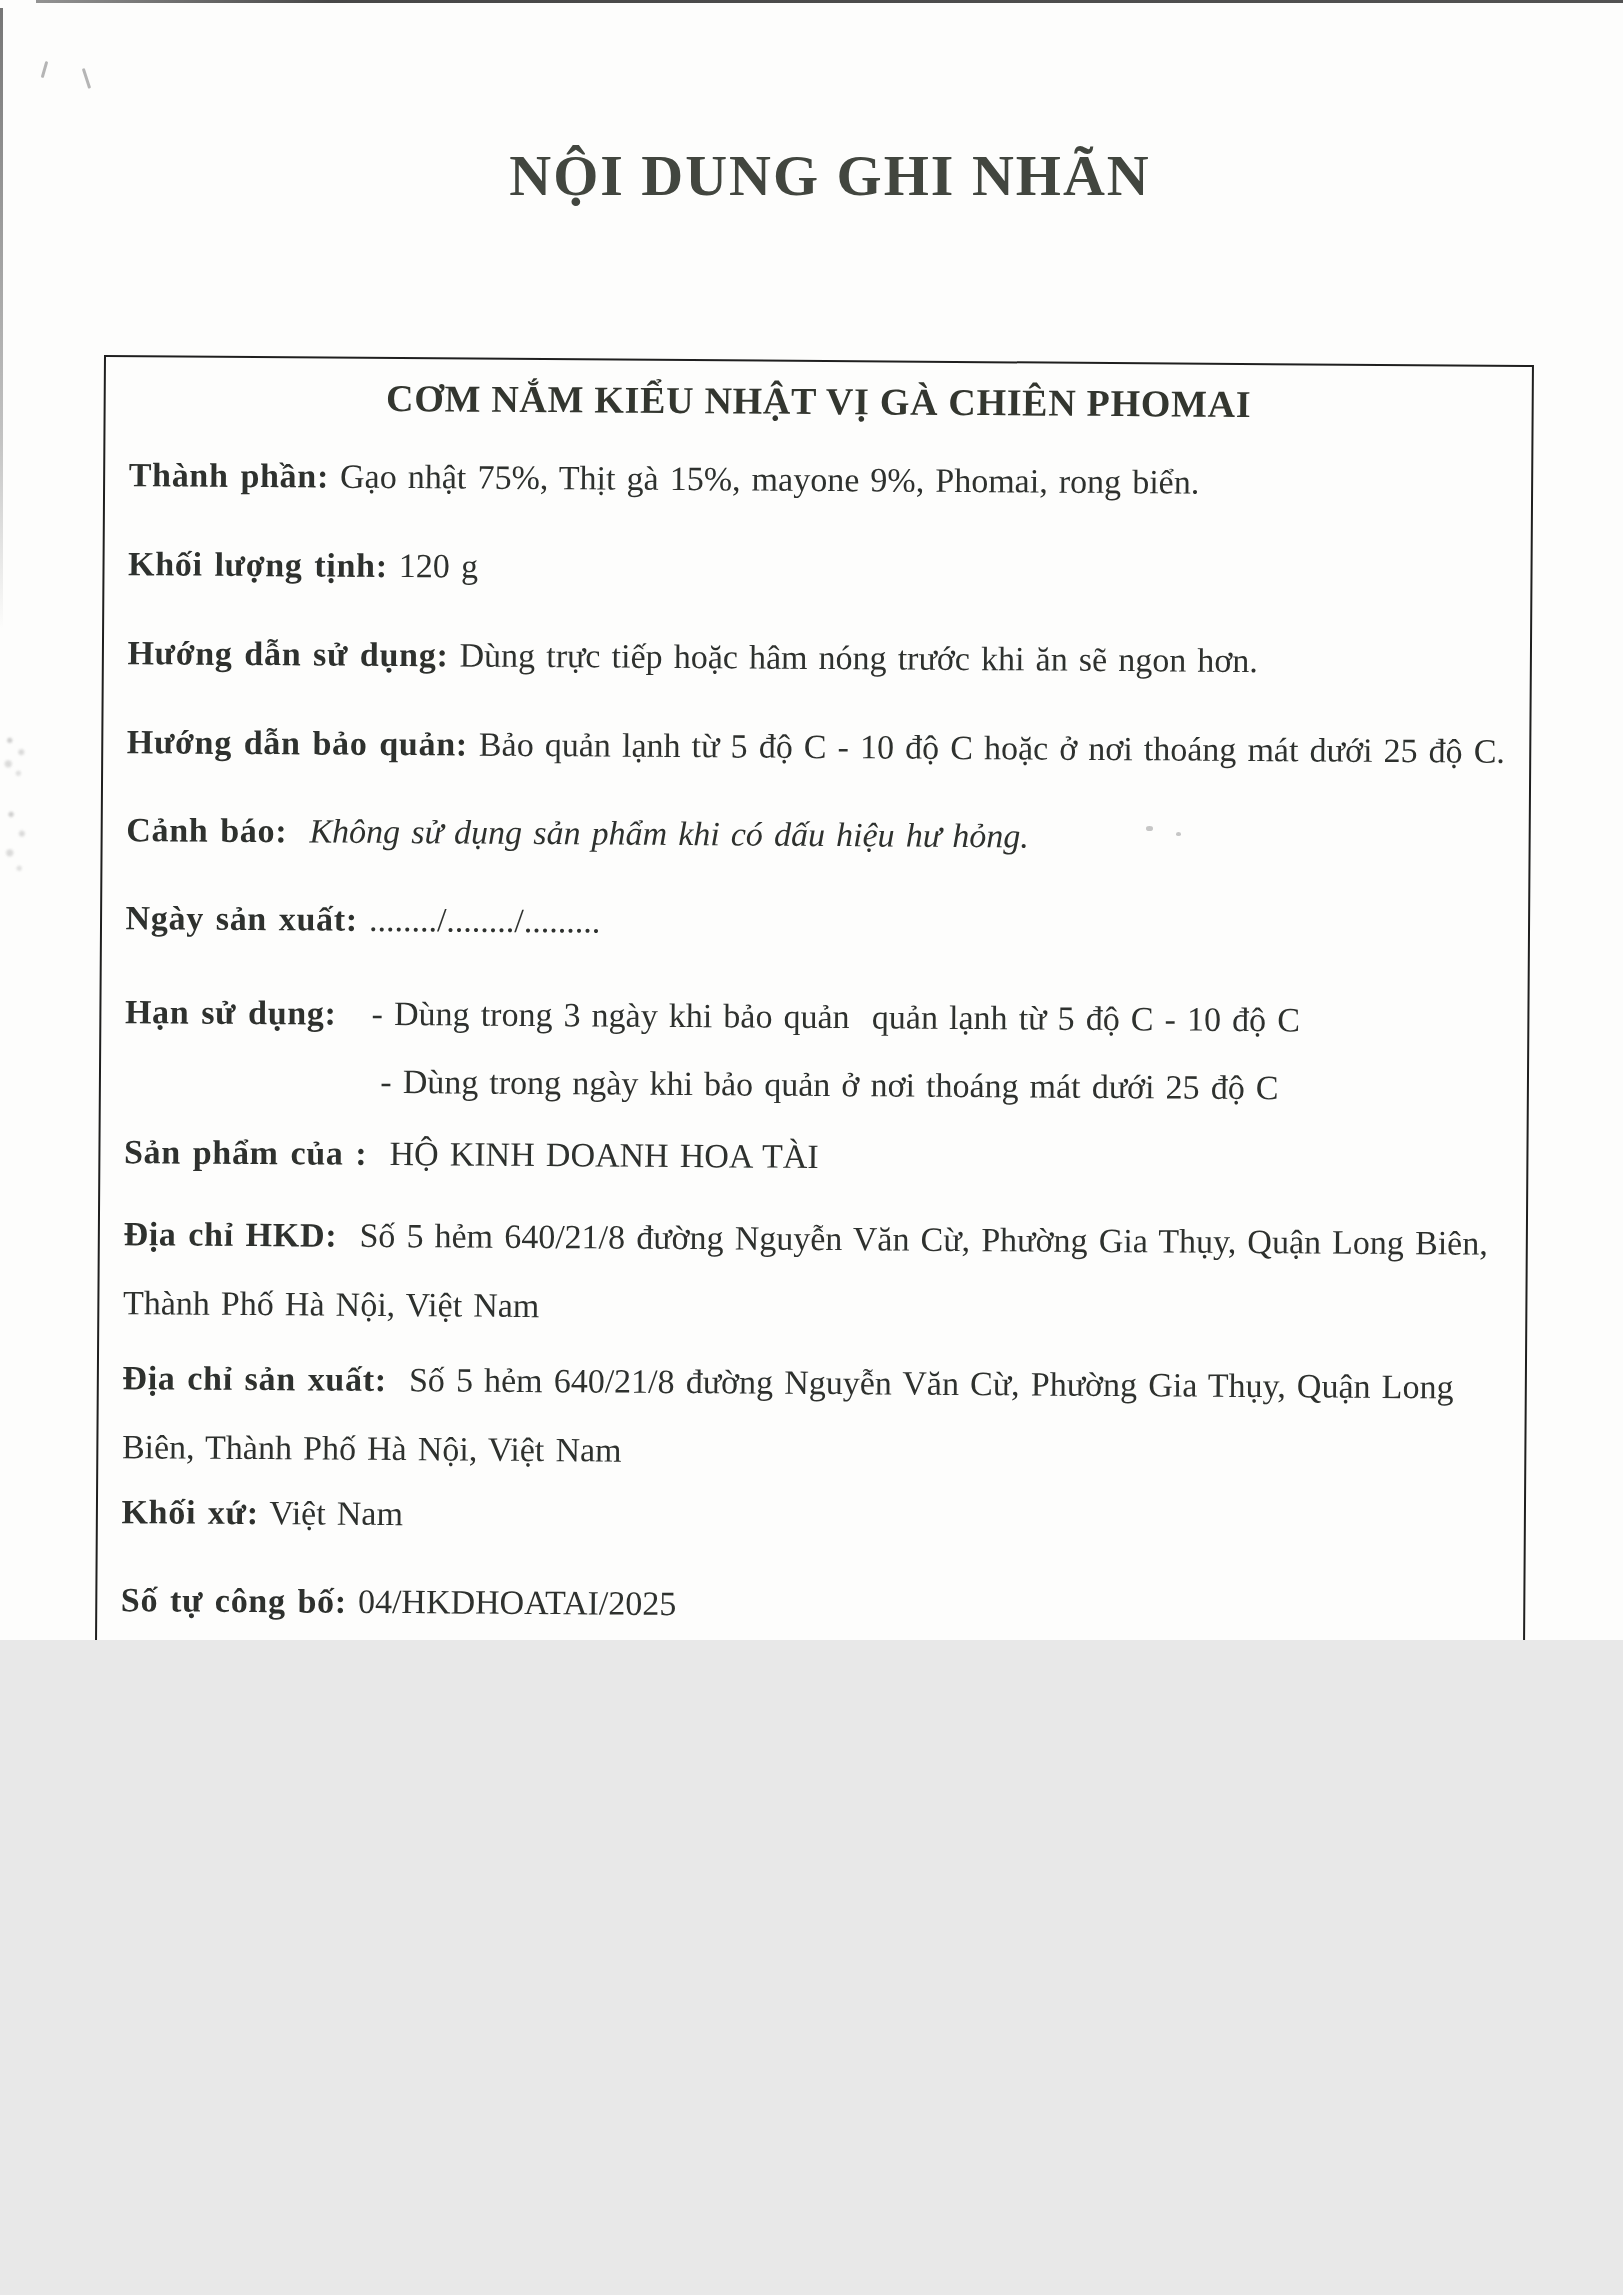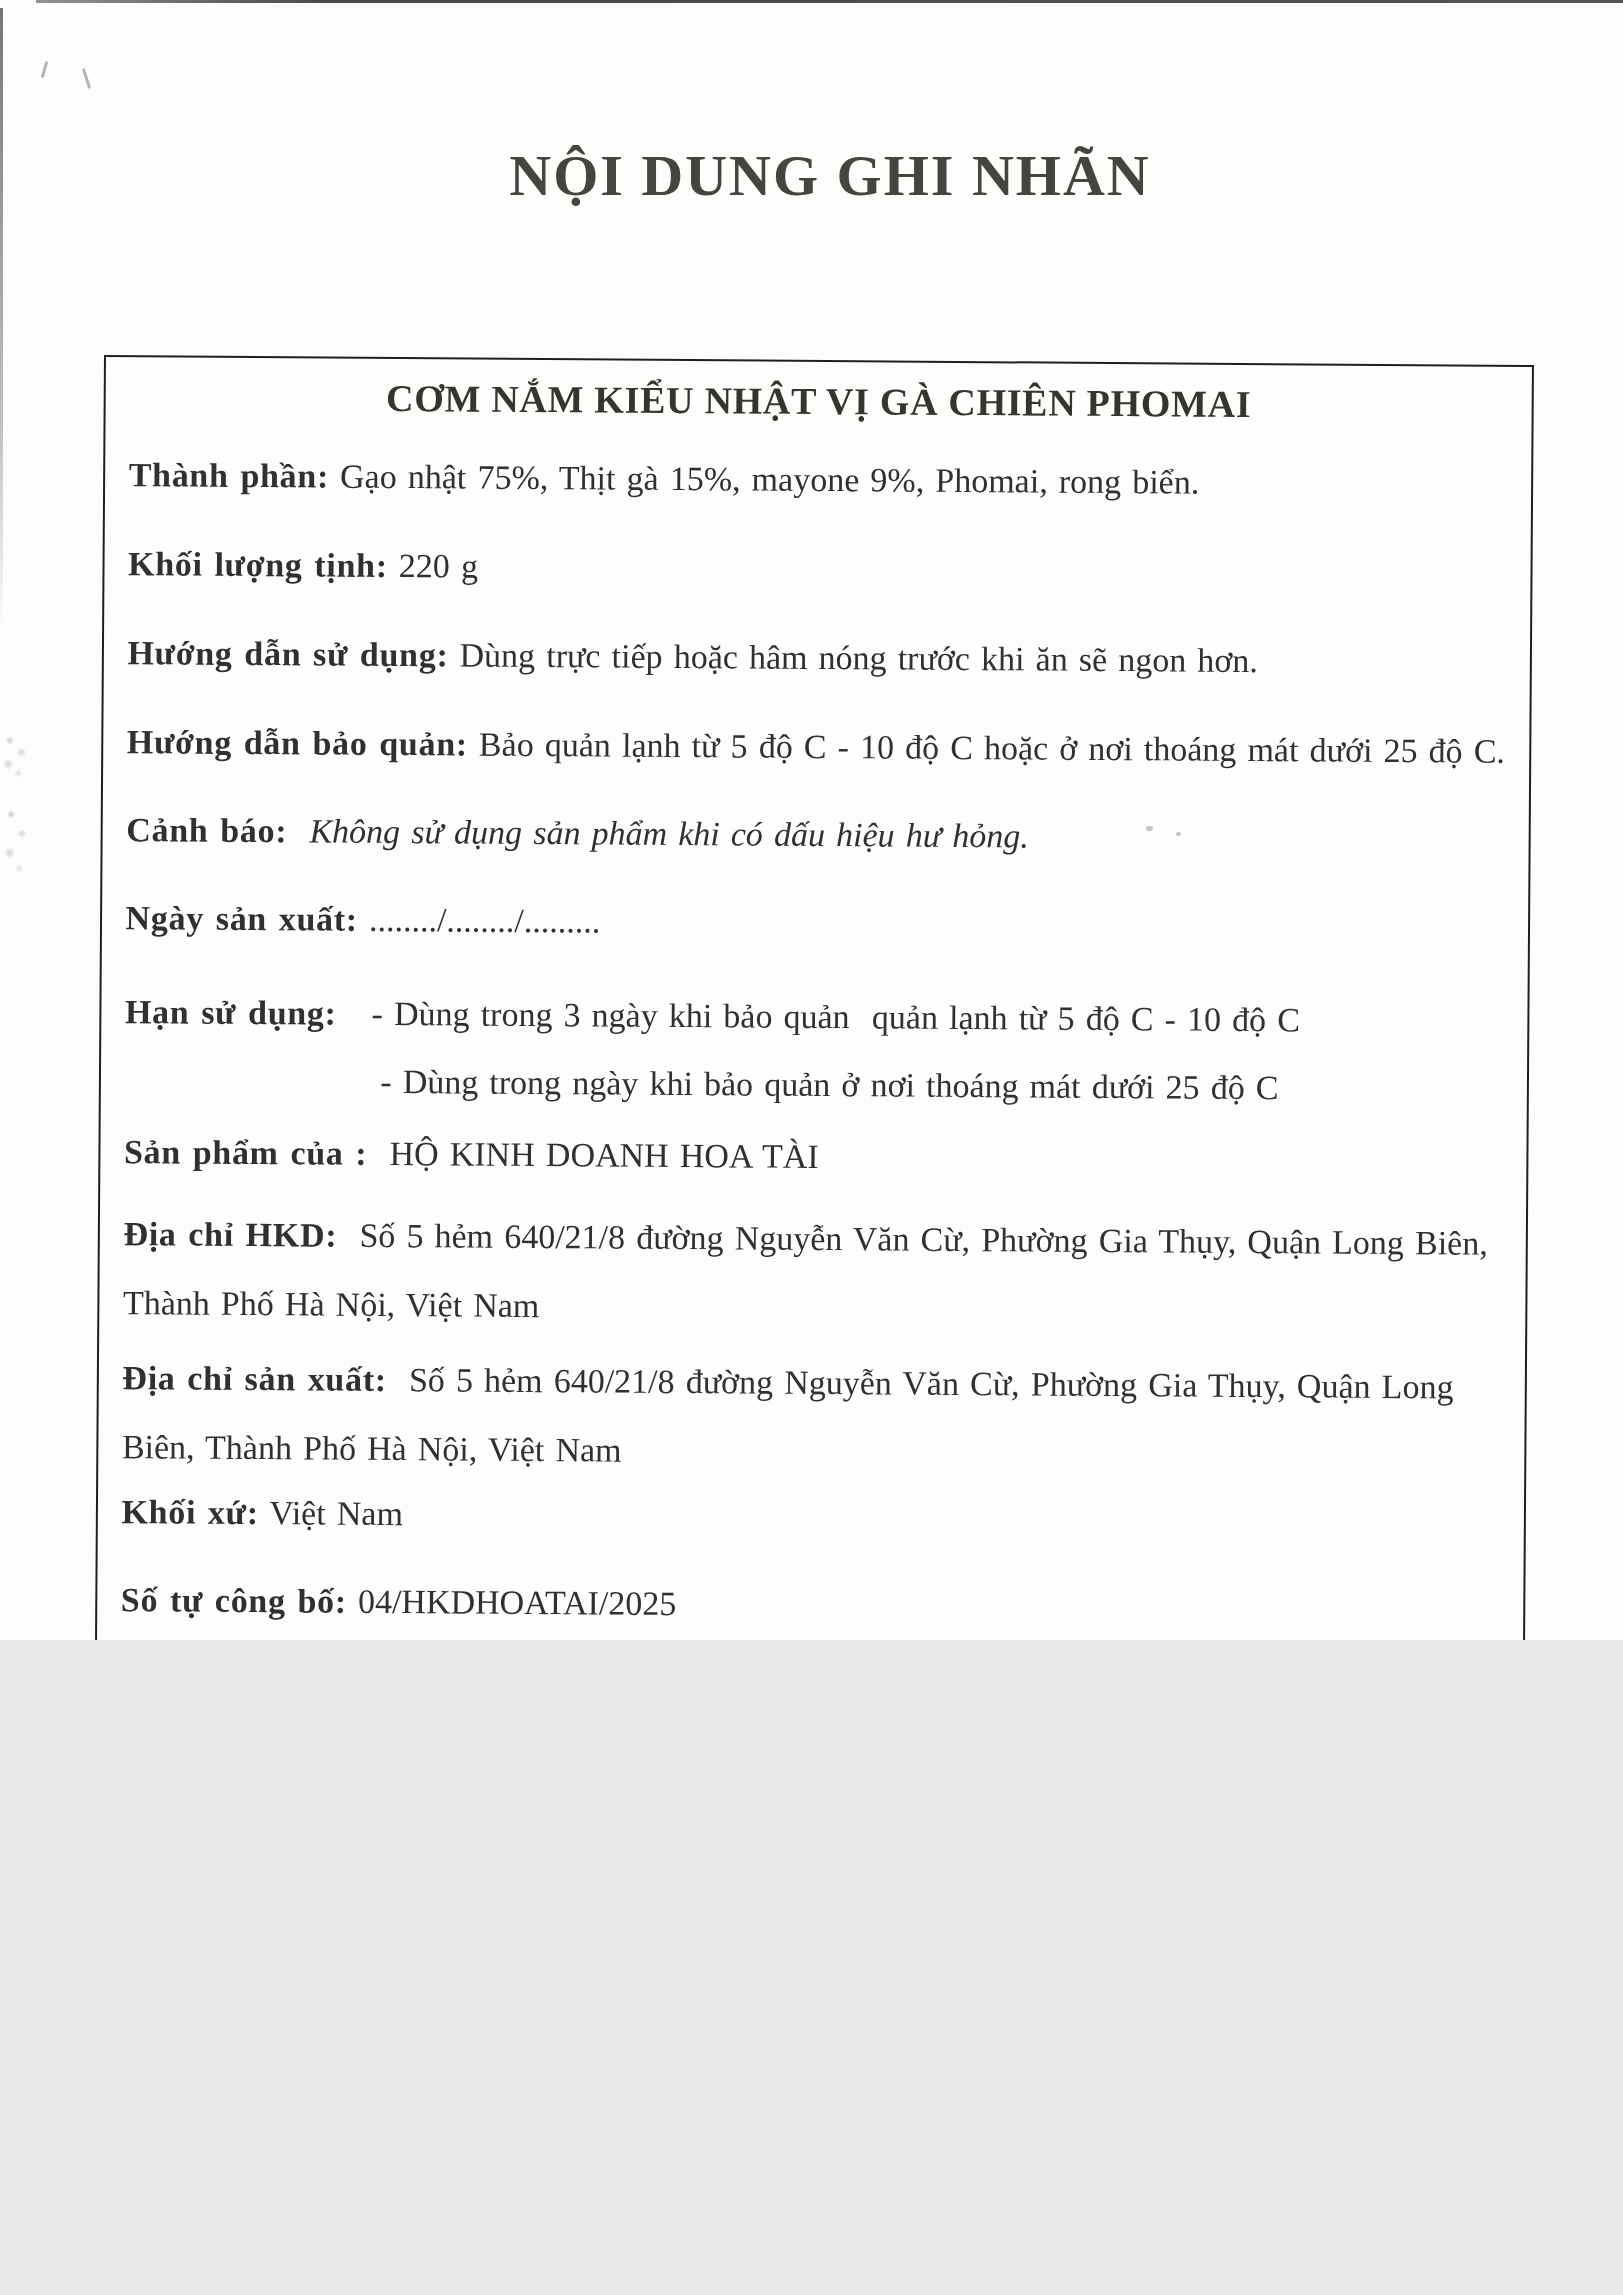--- a/index.html
+++ b/index.html
@@ -195,21 +195,21 @@
 
   <div class="label-box">
 
     <div class="product-name">CƠM NẮM KIỂU NHẬT VỊ GÀ CHIÊN PHOMAI</div>
 
     <div class="row row-1">
       <span class="lbl">Thành phần:</span><span class="val"> Gạo nhật 75%, Thịt gà 15%, mayone 9%, Phomai, rong biển.</span>
     </div>
 
     <div class="row row-2">
-      <span class="lbl">Khối lượng tịnh:</span><span class="val"> 220 g</span>
+      <span class="lbl">Khối lượng tịnh:</span><span class="val"> 120 g</span>
     </div>
 
     <div class="row row-3">
       <span class="lbl">Hướng dẫn sử dụng:</span><span class="val"> Dùng trực tiếp hoặc hâm nóng trước khi ăn sẽ ngon hơn.</span>
     </div>
 
     <div class="row row-4">
       <span class="lbl">Hướng dẫn bảo quản:</span><span class="val"> Bảo quản lạnh từ 5 độ C - 10 độ C hoặc ở nơi thoáng mát dưới 25 độ C.</span>
     </div>
 

